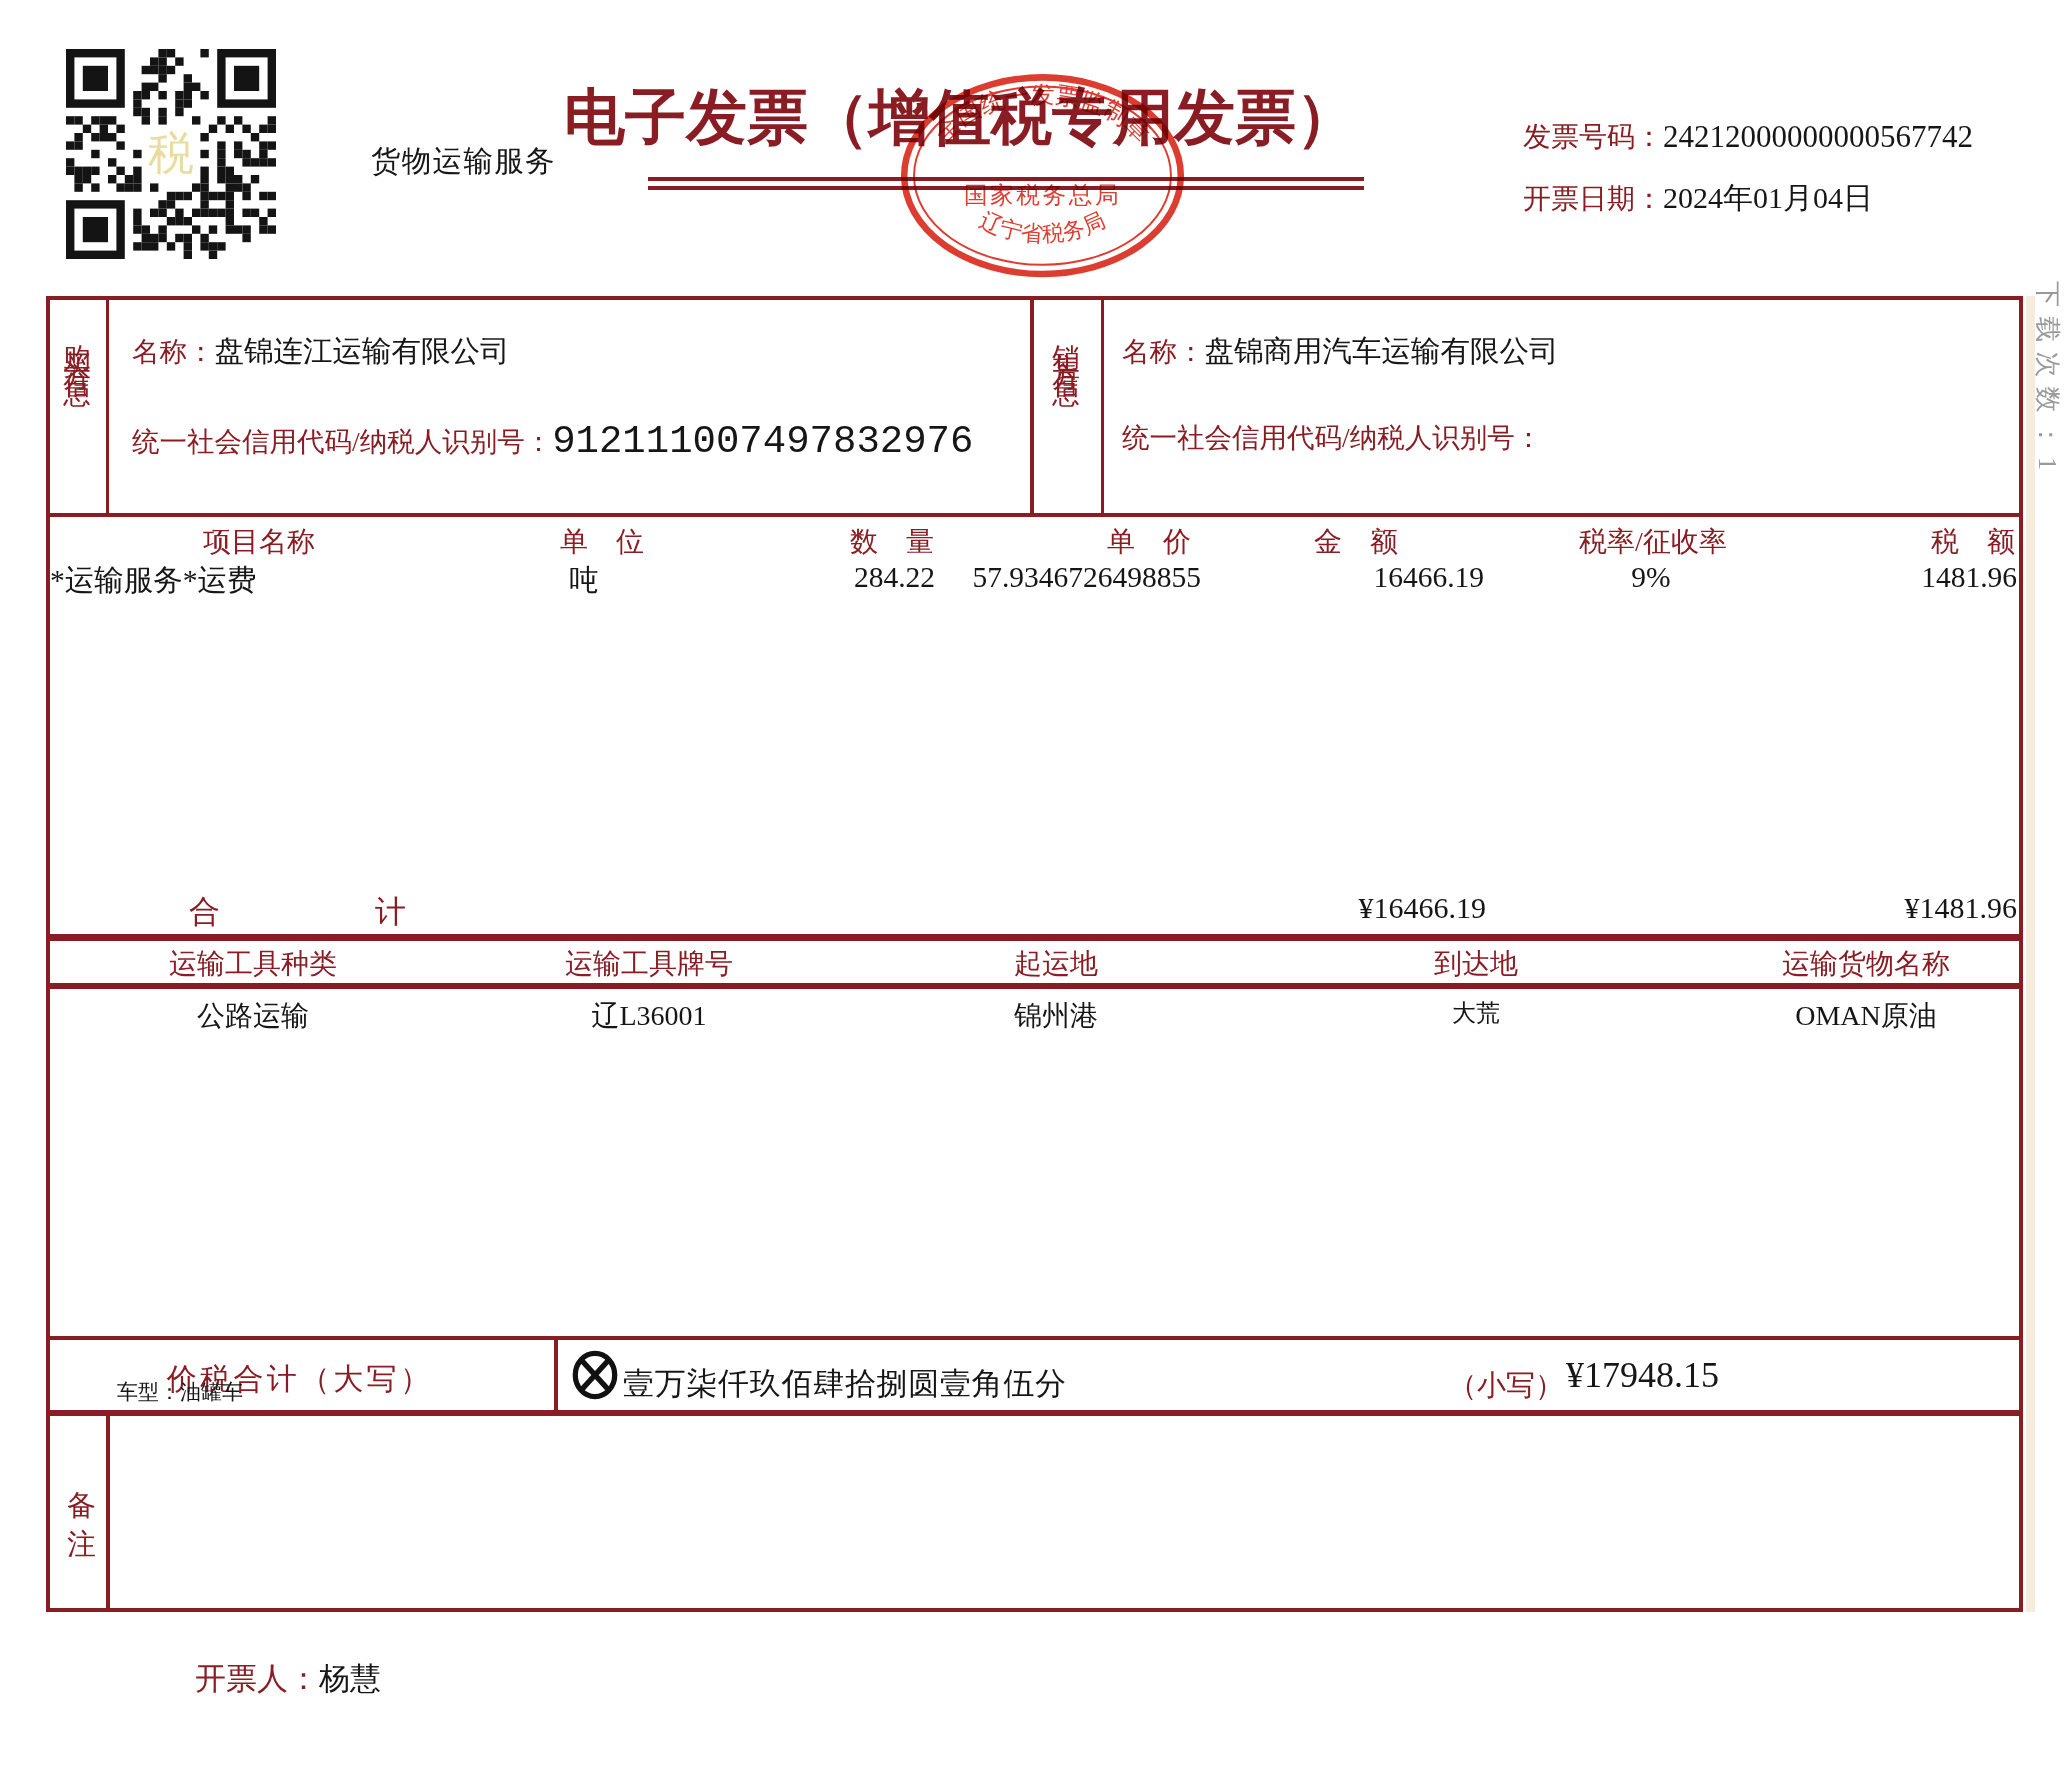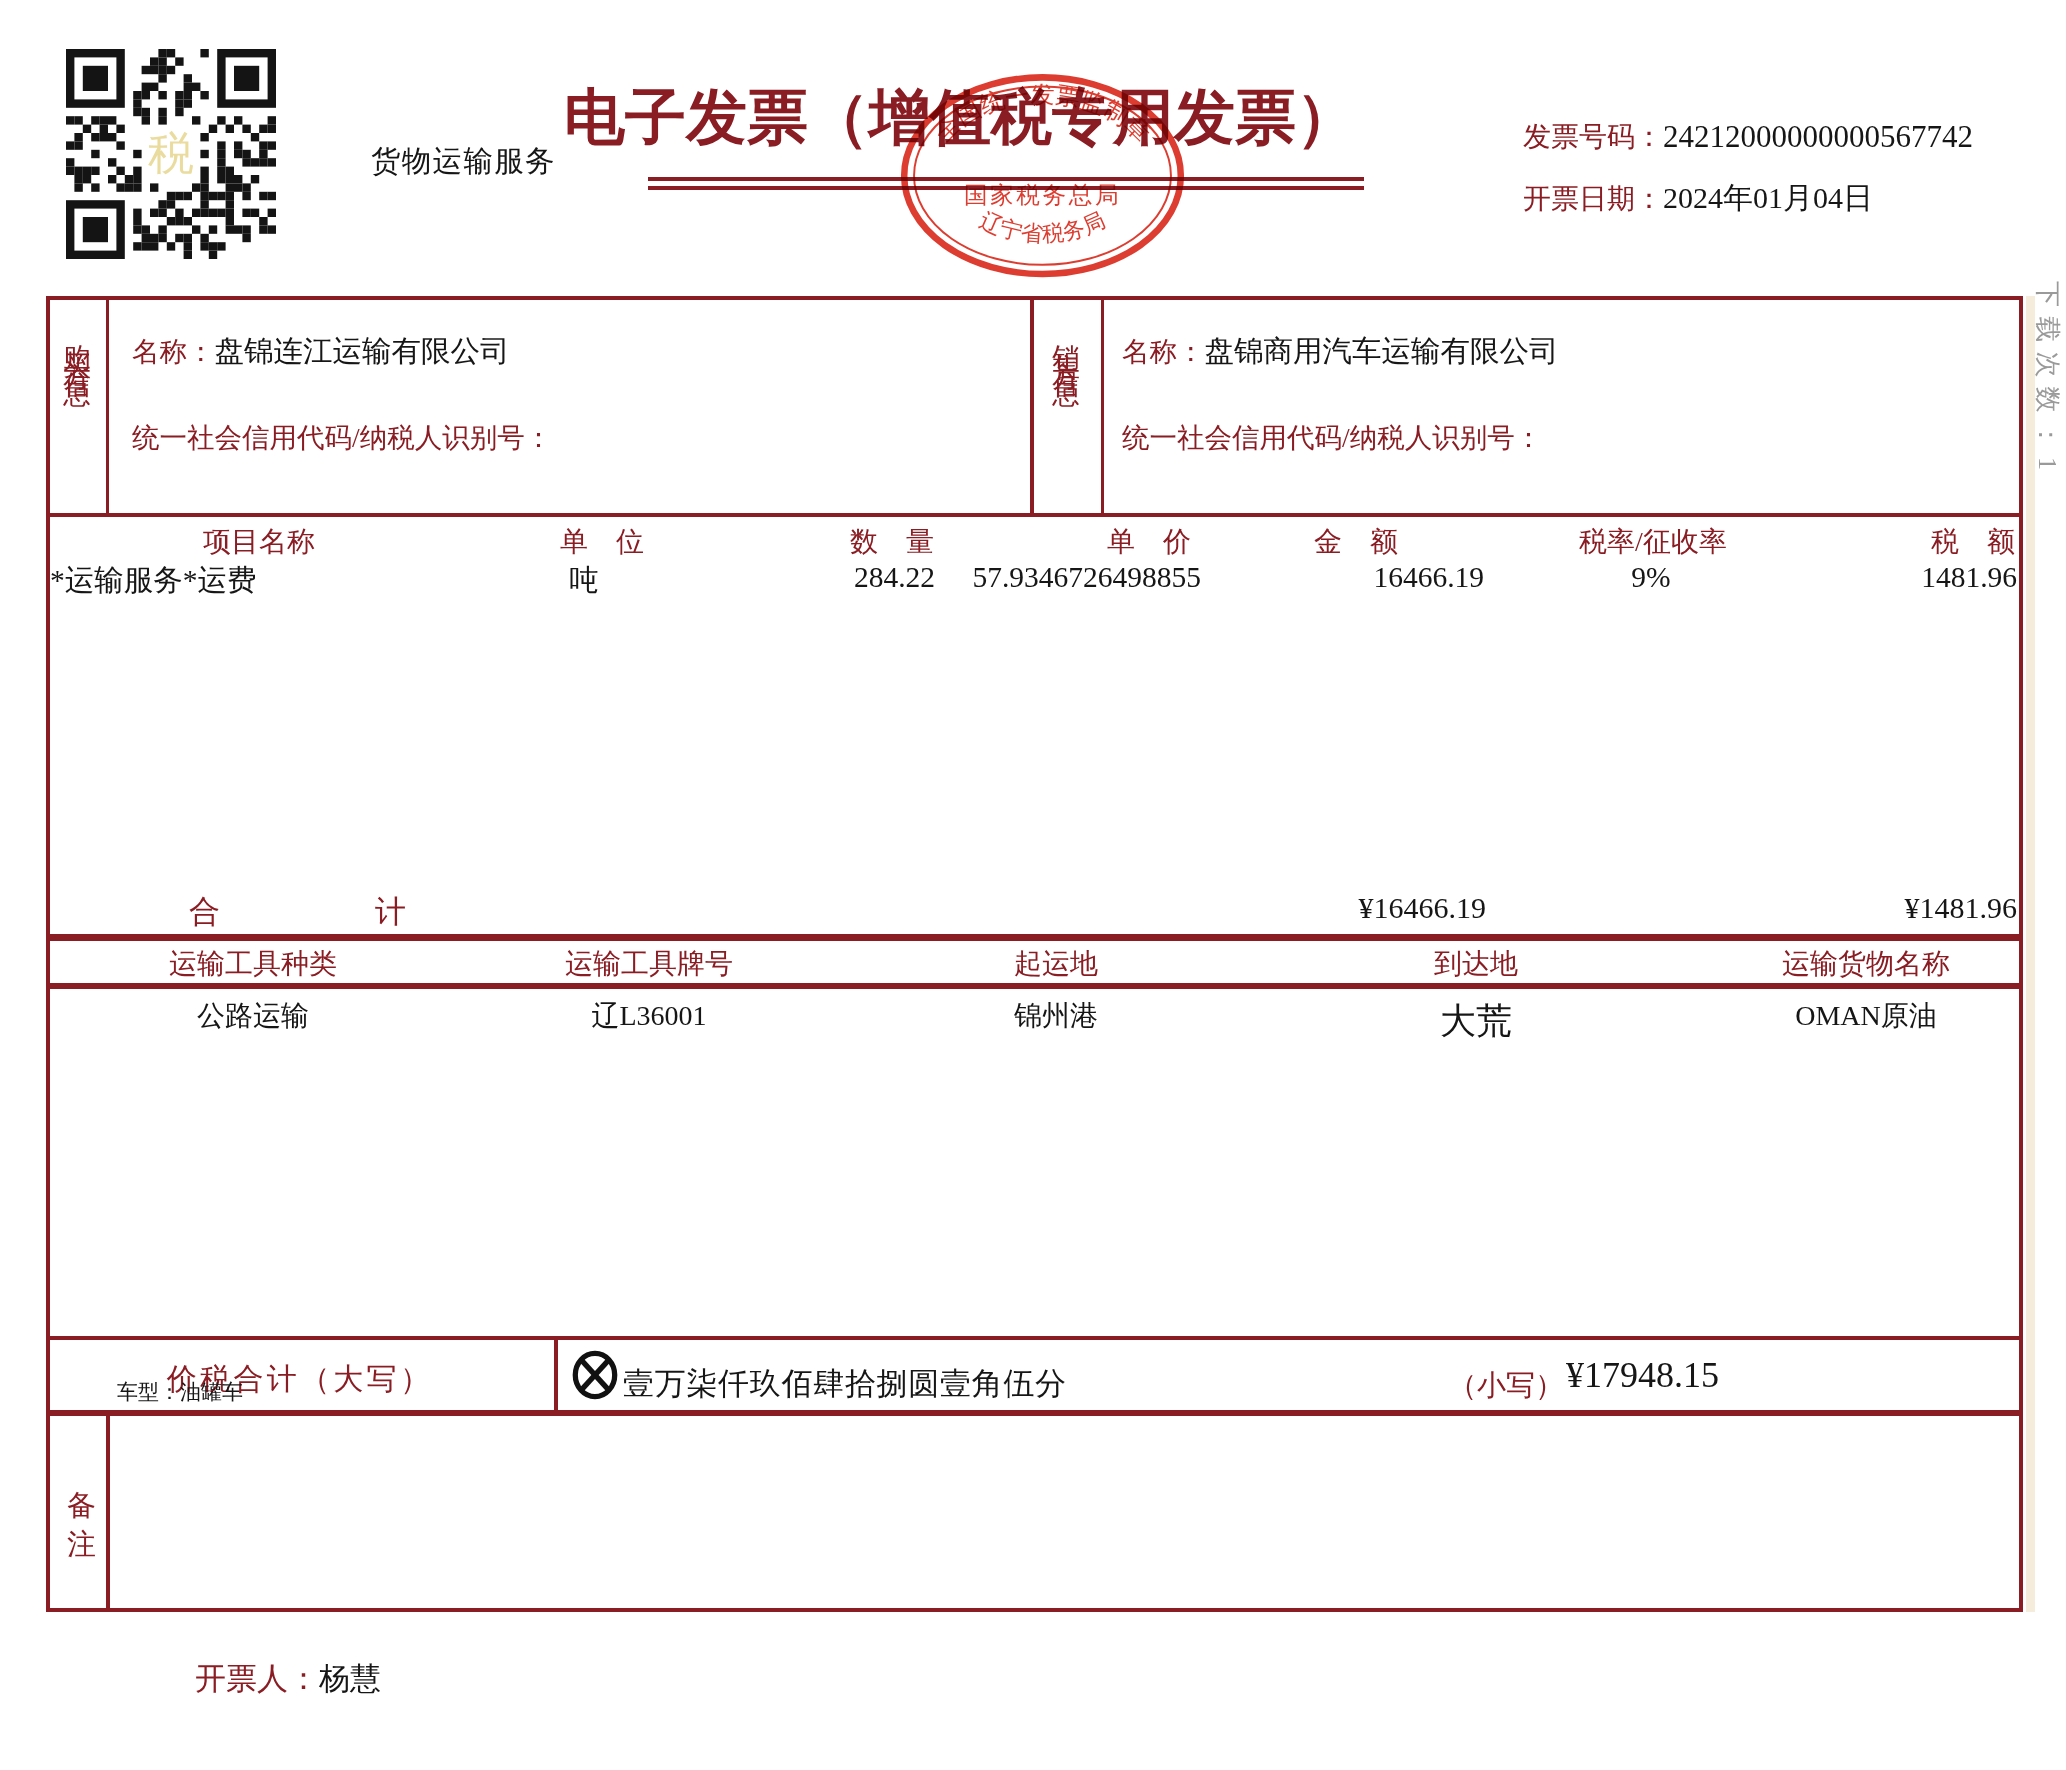--- a/index.html
+++ b/index.html
@@ -262,20 +262,21 @@
 <div class="vline" style="left:554px;top:1336px;width:3.9px;height:79px;"></div>
 <div class="vline" style="left:106px;top:1410px;width:3.9px;height:202px;"></div>
 
 <div class="vertical abs" style="left:59px;top:323px;font-size:27.5px;letter-spacing:8.5px;">购买方信息</div>
 <div class="abs lblline" style="left:132px;top:332px;">
   <span class="maroon" style="font-size:27.5px;">名称：</span>
   <span class="blk" style="font-size:29.5px;">盘锦连江运输有限公司</span>
 </div>
 <div class="abs lblline" style="left:132px;top:420px;">
   <span class="maroon" style="font-size:27.5px;">统一社会信用代码/纳税人识别号：</span>
+  <span class="blk" style="font-size:39px;font-family:'Liberation Mono',monospace;">912111007497832976</span>
 </div>
 
 <div class="vertical abs" style="left:1048px;top:323px;font-size:27.5px;letter-spacing:8.5px;">销售方信息</div>
 <div class="abs lblline" style="left:1122px;top:332px;">
   <span class="maroon" style="font-size:27.5px;">名称：</span>
   <span class="blk" style="font-size:29.5px;">盘锦商用汽车运输有限公司</span>
 </div>
 <div class="abs lblline" style="left:1122px;top:420px;">
   <span class="maroon" style="font-size:27.5px;">统一社会信用代码/纳税人识别号：</span>
 </div>
@@ -305,21 +306,21 @@
 <div class="abs hdr ctr" style="left:253px;top:945px;">运输工具种类</div>
 <div class="abs hdr ctr" style="left:649px;top:945px;">运输工具牌号</div>
 <div class="abs hdr ctr" style="left:1056px;top:945px;">起运地</div>
 <div class="abs hdr ctr" style="left:1476px;top:945px;">到达地</div>
 <div class="abs hdr ctr" style="left:1866px;top:945px;">运输货物名称</div>
 
 <div>
   <div class="abs cell ctr" style="left:253px;top:997px;font-size:28px;">公路运输</div>
   <div class="abs cell ctr" style="left:649px;top:997px;font-size:28px;">辽L36001</div>
   <div class="abs cell ctr" style="left:1056px;top:997px;font-size:28px;">锦州港</div>
-  <div class="abs cell ctr" style="left:1476px;top:997px;font-size:36px;">大荒</div>
+  <div class="abs cell ctr" style="left:1476px;top:997px;font-size:24px;">大荒</div>
   <div class="abs cell ctr" style="left:1866px;top:997px;font-size:28px;">OMAN原油</div>
 </div>
 
 <div class="abs maroon ctr" style="left:300px;top:1359px;font-size:30px;letter-spacing:3.3px;white-space:nowrap;">价税合计（大写）</div>
 
 <svg class="abs" style="left:572px;top:1350px;" width="46" height="50" viewBox="0 0 70 76">
   <ellipse cx="35" cy="38" rx="30" ry="33" fill="none" stroke="#111" stroke-width="8"></ellipse>
   <line x1="14" y1="15" x2="56" y2="61" stroke="#111" stroke-width="8"></line>
   <line x1="56" y1="15" x2="14" y2="61" stroke="#111" stroke-width="8"></line>
 </svg>

